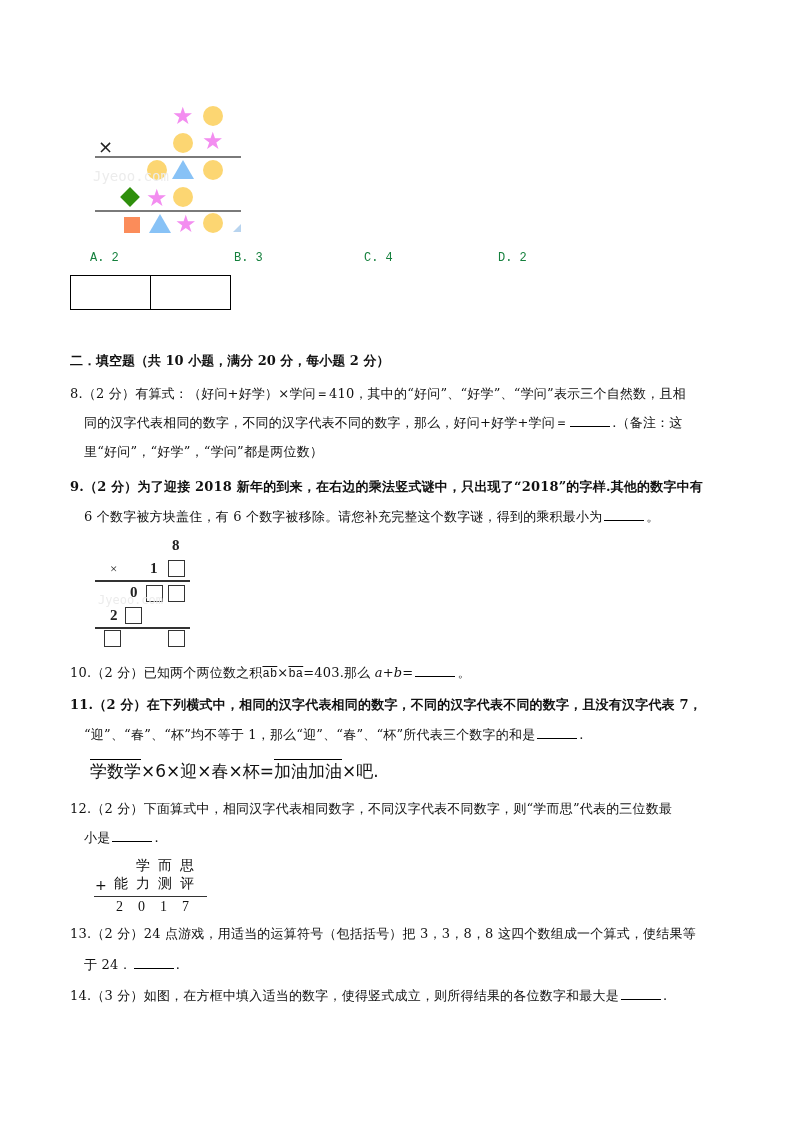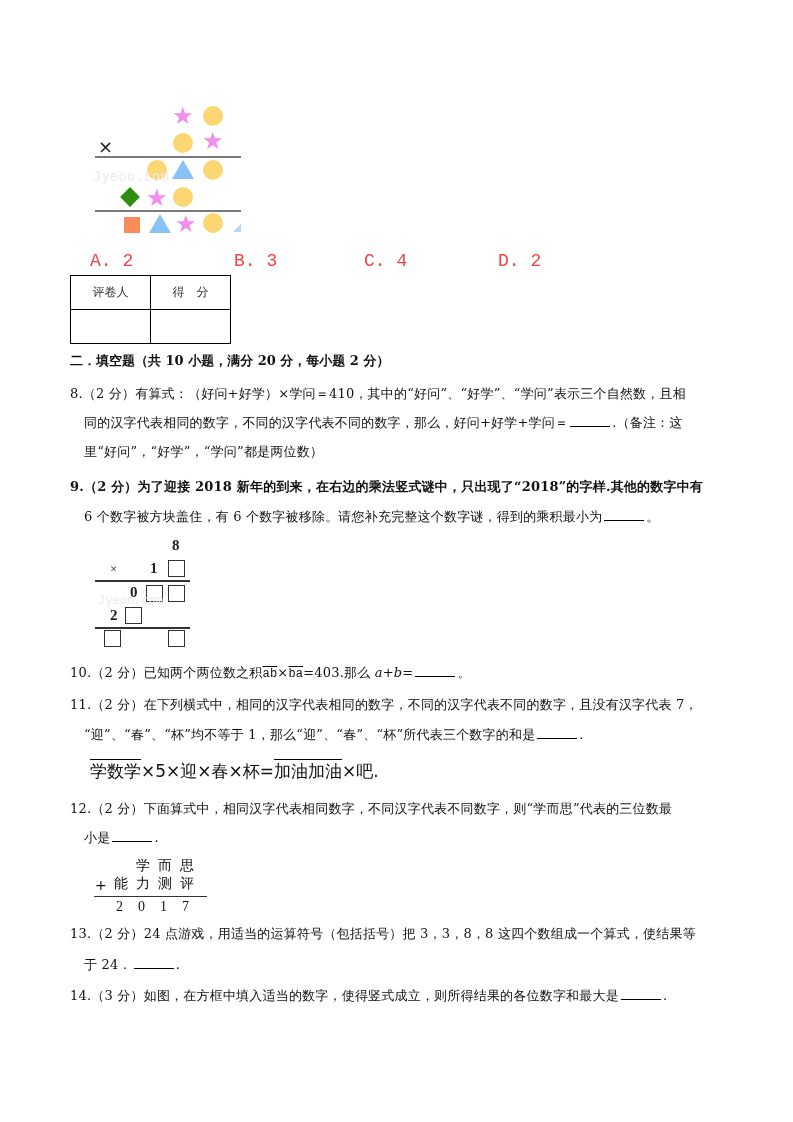--- a/index.html
+++ b/index.html
@@ -20,21 +20,21 @@
   .hr { position: absolute; height: 2px; background: #7a7a7a; }
   .circle { position: absolute; width: 20px; height: 20px; border-radius: 50%; background: #fcd672; }
   .star { position: absolute; font-size: 24px; line-height: 20px; color: #f38df0; font-family: "DejaVu Sans", sans-serif; }
   .tri { position: absolute; width: 0; height: 0; border-left: 11px solid transparent; border-right: 11px solid transparent; border-bottom: 19px solid #88c2f6; }
   .diamond { position: absolute; width: 14px; height: 14px; background: #2f8f0c; transform: rotate(45deg); }
   .square { position: absolute; width: 16px; height: 16px; background: #fb8c5a; }
   .times { position: absolute; font-family: "DejaVu Sans", sans-serif; font-size: 18px; color: #222; }
   .watermark { position: absolute; font-family: "DejaVu Sans Mono", monospace; color: #ececec; font-size: 14px; }
 
   
-  .opt { position: absolute; top: 251px; font-family: "Liberation Mono", "DejaVu Sans Mono", monospace; font-size: 18px; color: #ef4444; }
+  .opt { position: absolute; top: 251px; font-family: "Liberation Mono", "DejaVu Sans Mono", monospace; font-size: 12px; color: #15803d; }
 
   
   table.score { position: absolute; left: 70px; top: 275px; border-collapse: collapse; }
   table.score td { border: 1px solid #000; width: 79px; height: 33px; text-align: center; font-size: 12px; color: #333; padding: 0; }
 
   .section-title { position: absolute; left: 70px; top: 352px; font-weight: bold; font-size: 13px; font-family: "DejaVu Serif", serif; }
 
   
   .box { position: absolute; width: 15px; height: 15px; border: 1.5px solid #333; background: #fff; }
   .digit { position: absolute; font-family: "Liberation Serif", "DejaVu Serif", serif; font-size: 15px; font-weight: bold; color: #222; }
@@ -77,24 +77,20 @@
   <div style="position:absolute;left:143px;top:124px;width:0;height:0;border-left:8px solid transparent;border-bottom:8px solid #b8d4ef;"></div>
 </div>
 
 <span class="opt" style="left:90px;">A. 2</span>
 <span class="opt" style="left:224px;margin-left:10px;">B. 3</span>
 <span class="opt" style="left:364px;">C. 4</span>
 <span class="opt" style="left:498px;">D. 2</span>
 
 <table class="score">
   <tbody>
-      <tr>
-    <td>评卷人</td>
-    <td>得　分</td>
-  </tr>
   <tr>
     <td></td>
     <td></td>
   </tr>
 </tbody>
   </table>
 
 <div class="section-title">二．填空题（共 10 小题，满分 20 分，每小题 2 分）</div>
 
 <div class="line" style="top:385px;">8.（2 分）有算式：（好问+好学）×学问＝410，其中的“好问”、“好学”、“学问”表示三个自然数，且相</div>
@@ -122,26 +118,26 @@
   <div class="box" style="left:35px;top:72px;"></div>
   <div class="hr" style="left:5px;top:92px;width:95px;height:1.5px;background:#333;"></div>
   <div class="box" style="left:14px;top:95px;"></div>
   <div class="box" style="left:78px;top:95px;"></div>
 </div>
 
 <div class="line" style="top:664px;">
   <span>10.（2 分）已知两个两位数之积</span><span class="overline mono">ab</span><span>×</span><span class="overline mono">ba</span><span>=403.那么 </span><i>a+b</i><span>=</span><span class="blank"></span><span>。</span>
 </div>
 
-<div class="line" style="top:696px;">11.（2 分）在下列横式中，相同的汉字代表相同的数字，不同的汉字代表不同的数字，且没有汉字代表 7，</div>
+<div class="line" style="top:696px;font-weight:bold;">11.（2 分）在下列横式中，相同的汉字代表相同的数字，不同的汉字代表不同的数字，且没有汉字代表 7，</div>
 <div class="line indent" style="top:726px;">
   <span>“迎”、“春”、“杯”均不等于 1，那么“迎”、“春”、“杯”所代表三个数字的和是</span><span class="blank"></span><span>.</span>
 </div>
 <div class="eqn11">
-  <span class="ol">学数学</span><span>×5×迎×春×杯=</span><span class="ol">加油加油</span><span>×吧.</span>
+  <span class="ol">学数学</span><span>×6×迎×春×杯=</span><span class="ol">加油加油</span><span>×吧.</span>
 </div>
 
 <div class="line" style="top:800px;">12.（2 分）下面算式中，相同汉字代表相同数字，不同汉字代表不同数字，则“学而思”代表的三位数最</div>
 <div class="line indent" style="top:829px;">
   <span>小是</span><span class="blank"></span><span>.</span>
 </div>
 
 <div class="abs" style="left:90px;top:855px;width:125px;height:62px;">
   <span class="cjk" style="left:46px;top:2px;">学</span>
   <span class="cjk" style="left:68px;top:2px;">而</span>

